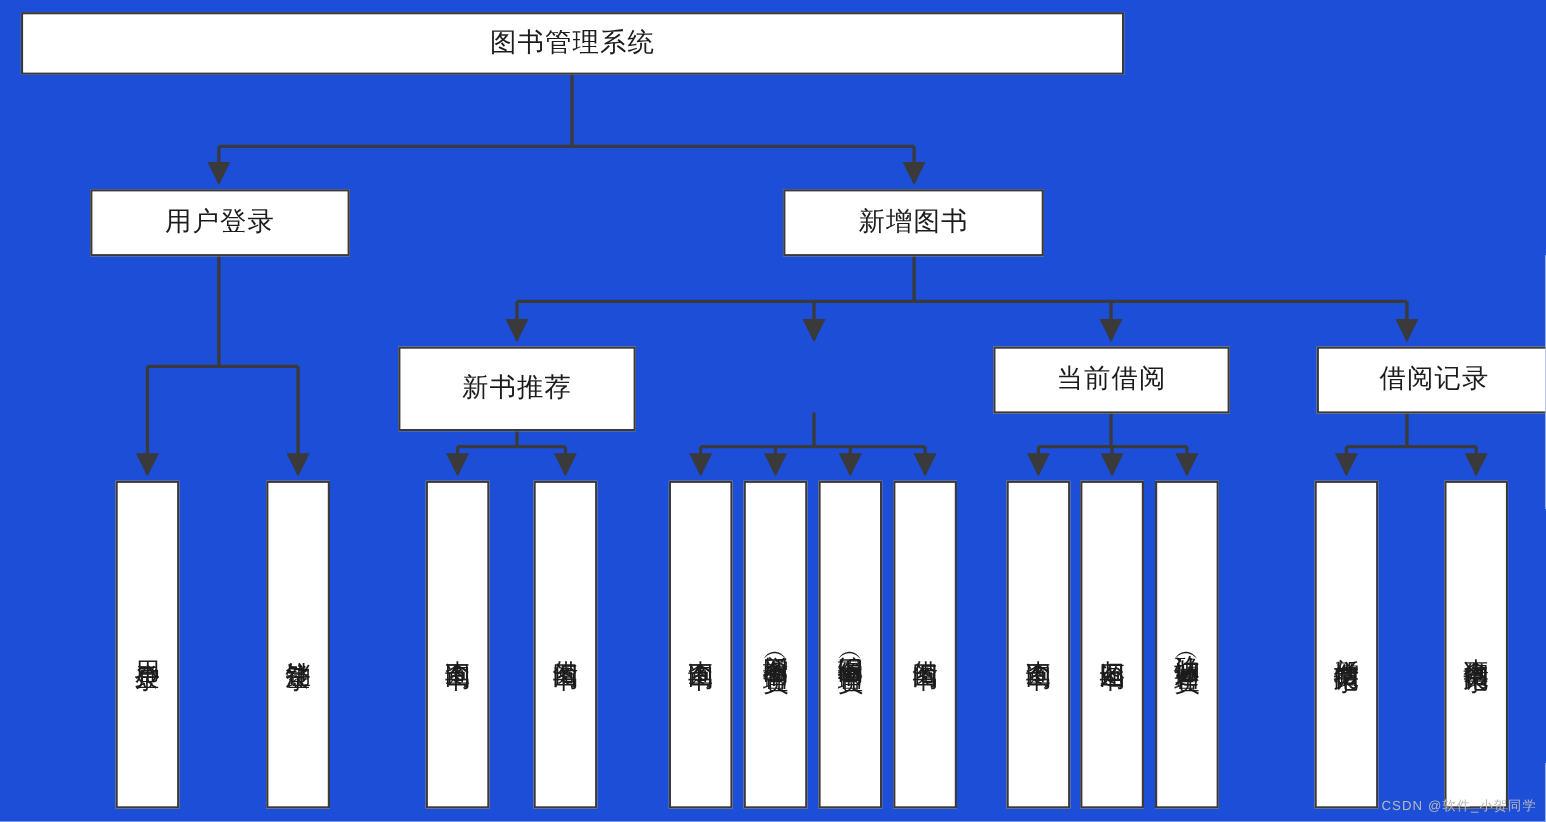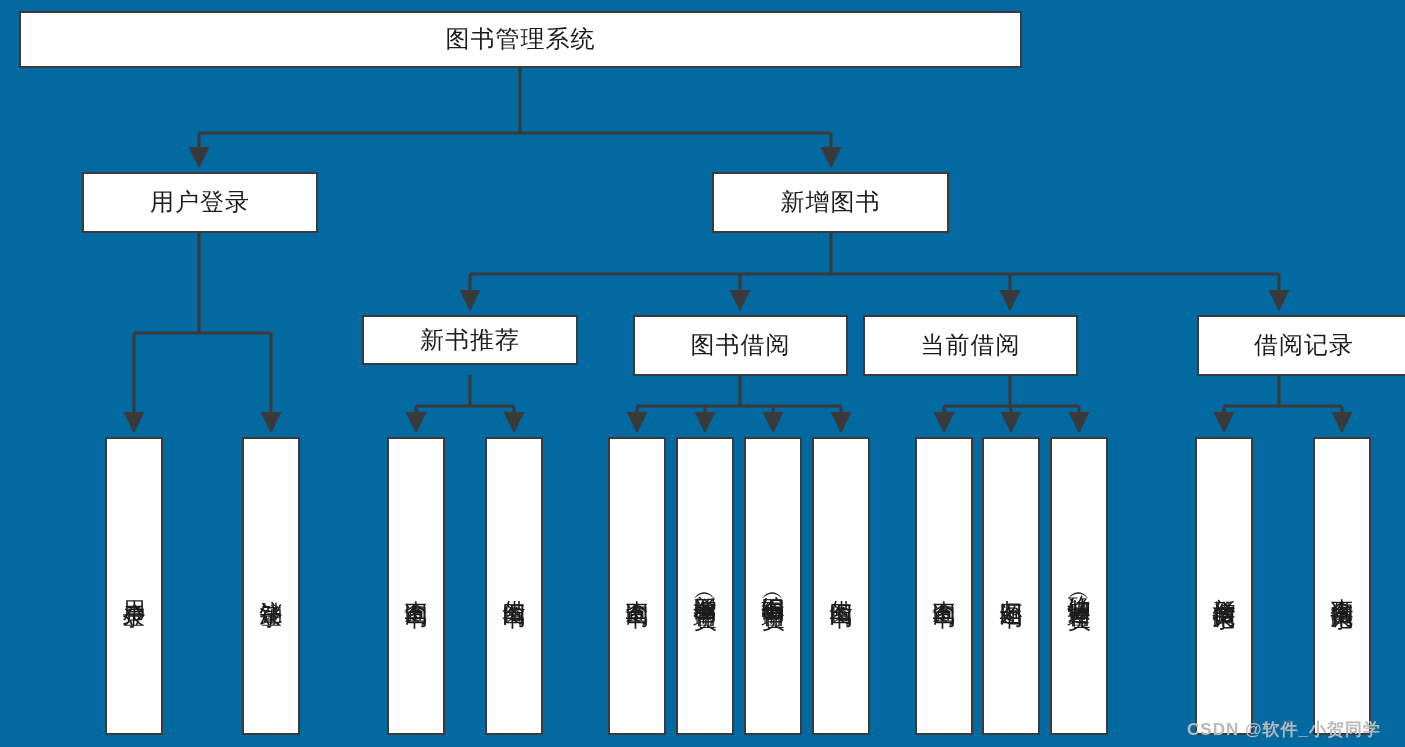--- a/index.html
+++ b/index.html
@@ -7,21 +7,21 @@
     padding: 0;
     background: #ffffff;
   }
   body {
     font-family: "Liberation Sans", "DejaVu Sans", sans-serif;
   }
   #canvas {
     position: relative;
     width: 1405px;
     height: 747px;
-    background: #0369a1;
+    background: #1d4ed8;
     overflow: hidden;
   }
   #edges {
     position: absolute;
     left: 0;
     top: 0;
     width: 1405px;
     height: 747px;
     pointer-events: none;
   }
@@ -49,28 +49,27 @@
     letter-spacing: 2px;
     padding: 6px 0;
   }
   .node.v > span {
     writing-mode: vertical-rl;
     text-orientation: upright;
     white-space: nowrap;
   }
   #watermark {
     position: absolute;
-    right: 24px;
+    right: 8px;
     bottom: 6px;
-    font-size: 17px;
+    font-size: 12px;
     color: #b9b9b9;
     letter-spacing: 1px;
     z-index: 3;
     white-space: nowrap;
-    font-weight: bold;
   }
 </style>
 </head>
 <body>
 
 <div id="canvas">
 
   <svg id="edges" viewBox="0 0 1405 747" xmlns="http://www.w3.org/2000/svg">
     <defs>
       <marker id="arrow" viewBox="0 0 10 10" refX="9" refY="5" markerWidth="7" markerHeight="7" orient="auto-start-reverse">
@@ -126,29 +125,26 @@
   </div>
 
   <div class="node h" style="left:82px; top:172px; width:236px; height:61px;">
     <span>用户登录</span>
   </div>
 
   <div class="node h" style="left:712px; top:172px; width:237px; height:61px;">
     <span>新增图书</span>
   </div>
 
-  <div class="node h" style="left:362px; top:315px; width:216px; height:50px;text-align:center;">
+  <div class="node h" style="left:362px; top:315px; width:216px; height:77px;text-align:center;">
     <span>新书推荐</span>
   </div>
 
-  <div class="node h" style="left:633px; top:315px; width:215px; height:61px;">
-    <span>图书借阅</span>
-  </div>
-
-  <div class="node h" style="left:863px; top:315px; width:215px; height:61px;">
+
+  <div class="node h" style="left:903px; top:315px; width:215px; height:61px;">
     <span>当前借阅</span>
   </div>
 
   <div class="node h" style="left:1197px; top:315px; width:214px; height:61px;">
     <span>借阅记录</span>
   </div>
 
   <div class="node v" style="left:105px; top:437px; width:58px; height:298px;">
     <span>用户登录</span>
   </div>

